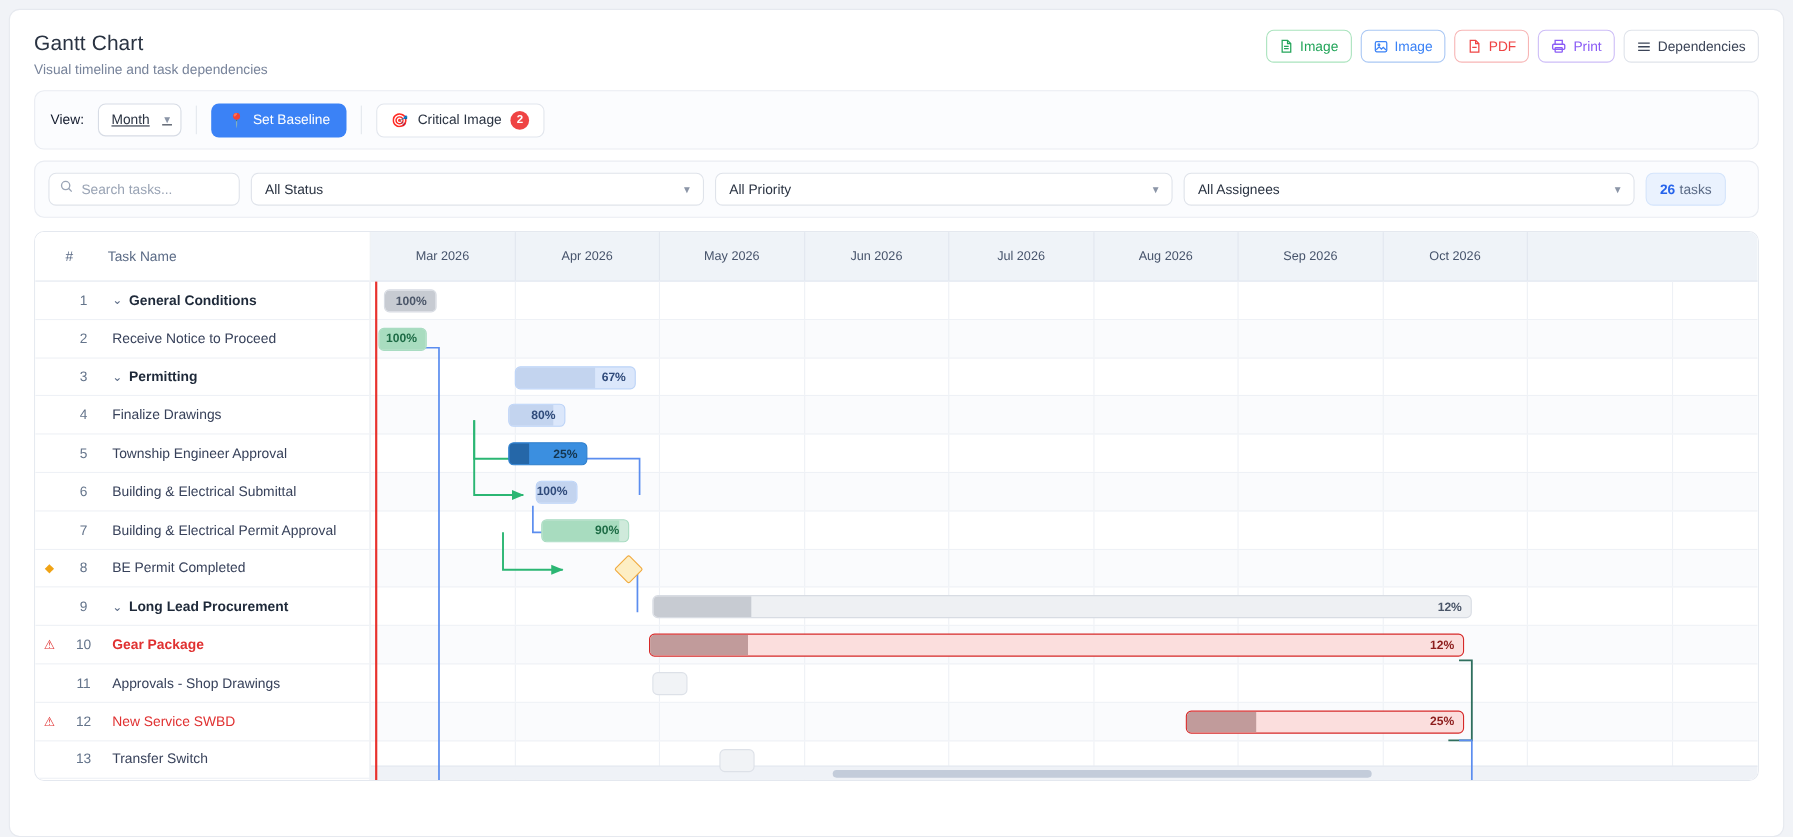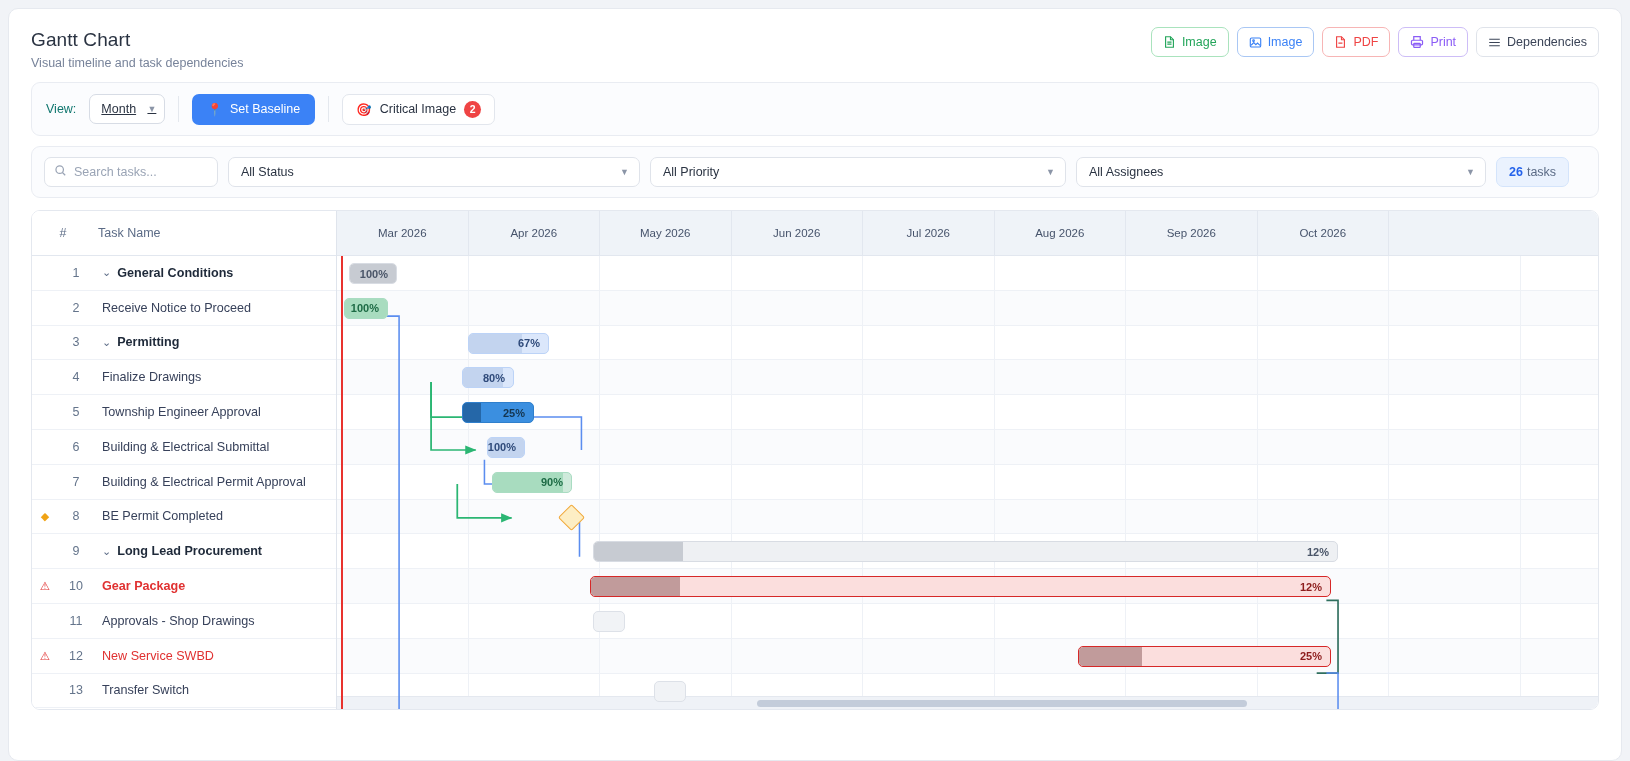--- a/index.html
+++ b/index.html
@@ -57,21 +57,21 @@
 
   
   .viewbar-wrap { padding: 0 22px; }
   .viewbar {
     border: 1px solid #e9ecf2; border-radius: 9px;
     background: #fbfcfe;
     height: 54px;
     display: flex; align-items: center;
     padding: 0 14px; gap: 13px;
   }
-  .view-label { font-size: 12.5px; color: #0f766e; }
+  .view-label { font-size: 12.5px; color: #0f172a; }
   .select-sm {
     height: 30px; min-width: 76px;
     border: 1px solid #d7dce5; border-radius: 7px; background: #fff;
     display: inline-flex; align-items: center; justify-content: space-between;
     padding: 0 8px 0 11px; gap: 10px;
     font-size: 12.5px; color: #2a3342; cursor: pointer; text-decoration: underline;
   }
   .vsep { width: 1px; height: 26px; background: #e4e8ee; }
   .btn-baseline {
     background: #3b82f6; border-color: #3b82f6; color: #fff;
@@ -537,21 +537,21 @@
                   <i></i>
                   <i></i>
                   <i></i>
                   <i></i>
                   <i></i>
                   <i></i>
                   <i></i>
                   <i></i>
                   <i></i>
                 </div>
-                <div class="bar bar-blue" style="left: 131px; width: 81px;">
+                <div class="bar bar-blue" style="left: 131px; width: 110px;">
                   <div class="fill" style="width: 67%;"></div>
                   <span class="pct">67%</span>
                 </div>
               </div>
               <div class="grow alt">
                 <div class="colgrid">
                   <i></i>
                   <i></i>
                   <i></i>
                   <i></i>

